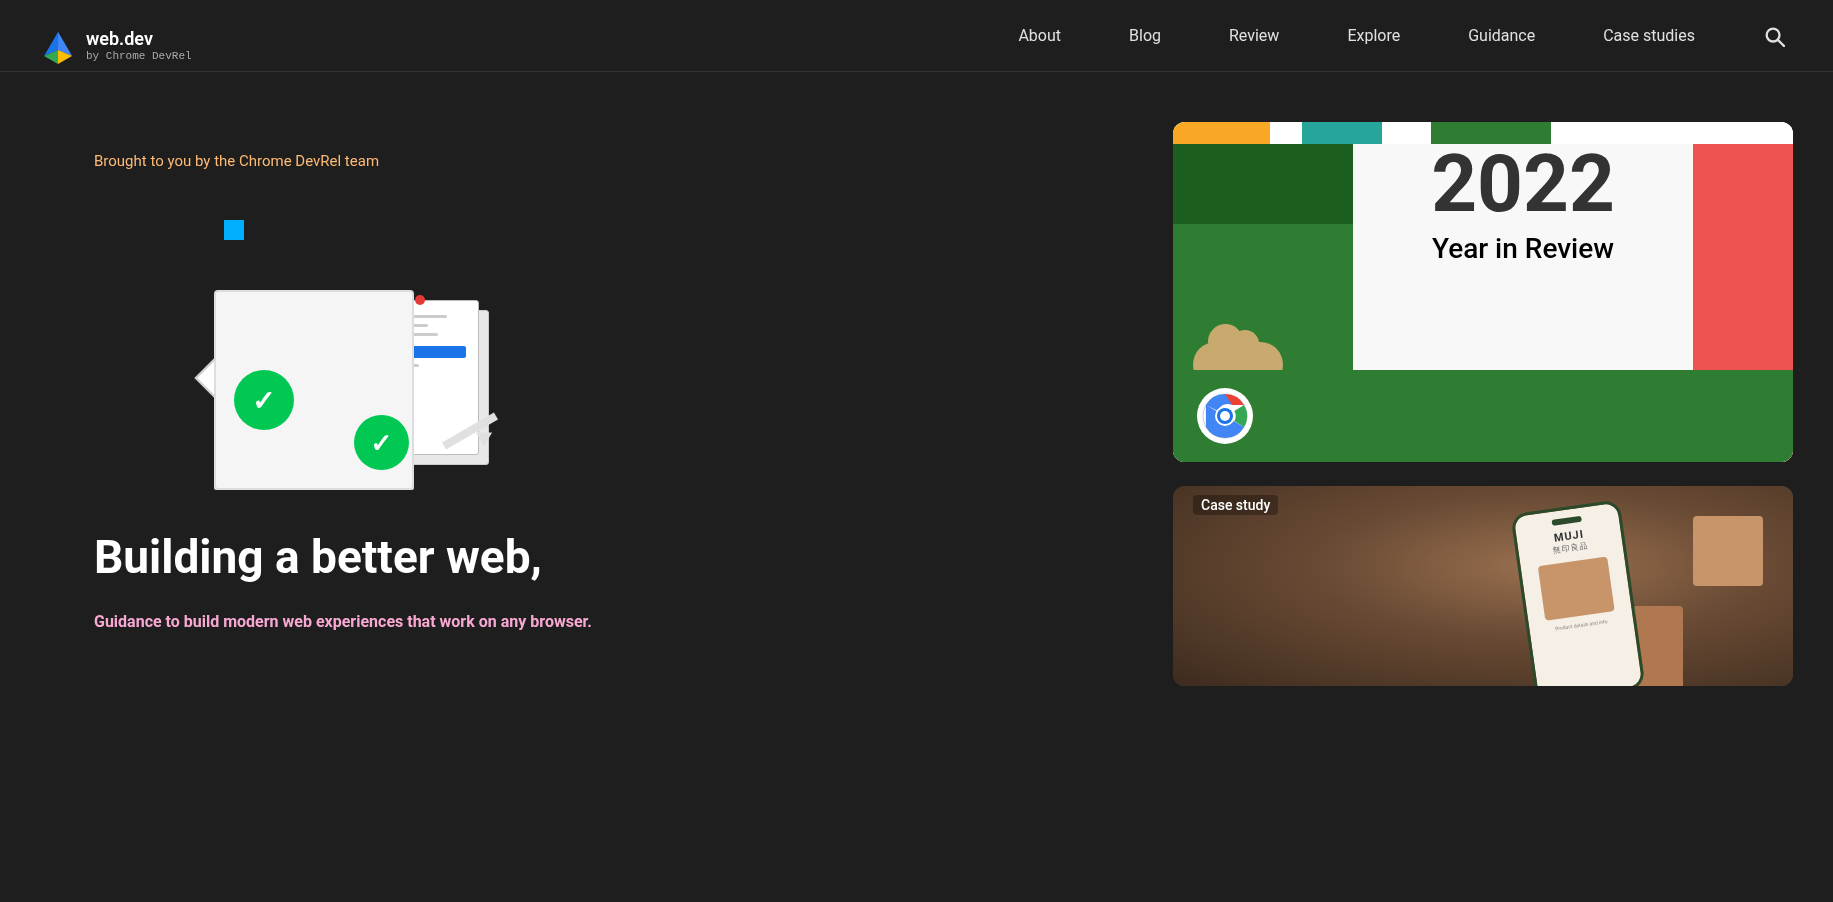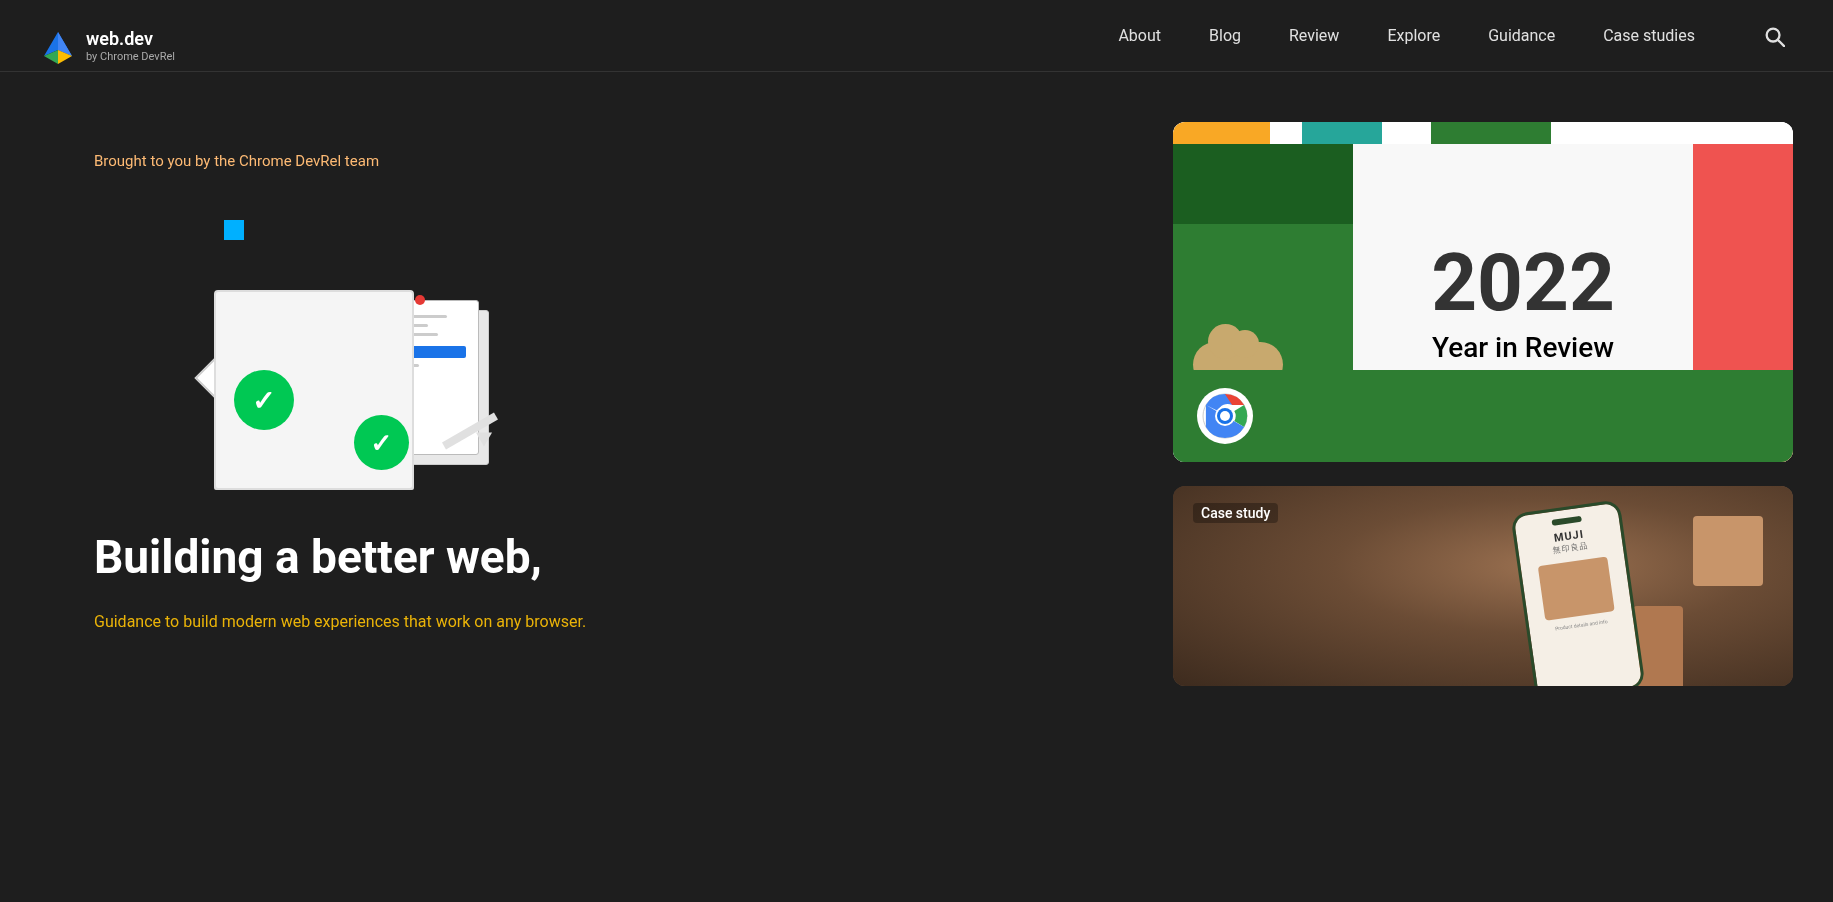--- a/index.html
+++ b/index.html
@@ -49,26 +49,27 @@
       color: #ffffff;
       font-size: 18px;
       font-weight: 600;
       line-height: 1.2;
     }
 
     .logo-subtitle {
       color: #aaaaaa;
       font-size: 11px;
       line-height: 1.2;
+      font-family: Liberation Mono, monospace;
     }
 
     nav {
       display: flex;
       align-items: center;
-      gap: 48px;
+      gap: 68px;
       margin-right: 60px;
     }
 
     .nav-link {
       color: #e0e0e0;
       text-decoration: none;
       font-size: 16px;
       font-weight: 400;
       cursor: pointer;
       padding: 4px 0;
@@ -310,23 +311,24 @@
       font-size: 46px;
       font-weight: 700;
       line-height: 1.2;
       color: #ffffff;
       margin-bottom: 24px;
       max-width: 500px;
     }
 
     .hero-description {
       font-size: 16px;
-      color: #eab308;
+      color: #f9a8d4;
       line-height: 1.6;
       max-width: 520px;
+      font-weight: bold;
     }
 
     
     .right-col {
       width: 620px;
       display: flex;
       flex-direction: column;
       gap: 24px;
       padding-top: 10px;
     }
@@ -425,21 +427,20 @@
       width: 28px;
       height: 28px;
       background: #c8a96e;
       border-radius: 50%;
     }
 
     .review-center-panel {
       flex: 1;
       display: flex;
       flex-direction: column;
-      justify-content: center;
       align-items: center;
       position: relative;
       background: #f8f8f8;
     }
 
     .review-year {
       font-size: 80px;
       font-weight: 700;
       color: #333;
       line-height: 1;
@@ -584,21 +585,21 @@
       left: 50%;
       transform: translateX(-50%);
       width: 30px;
       height: 6px;
       background: #2a4a2a;
       border-radius: 3px;
     }
 
     .case-study-label {
       position: absolute;
-      top: 17px;
+      top: 9px;
       left: 20px;
       color: #ffffff;
       font-size: 14px;
       font-weight: 500;
       background: rgba(0,0,0,0.3);
       padding: 2px 8px;
       border-radius: 4px;
       text-align: center;
     }
 

